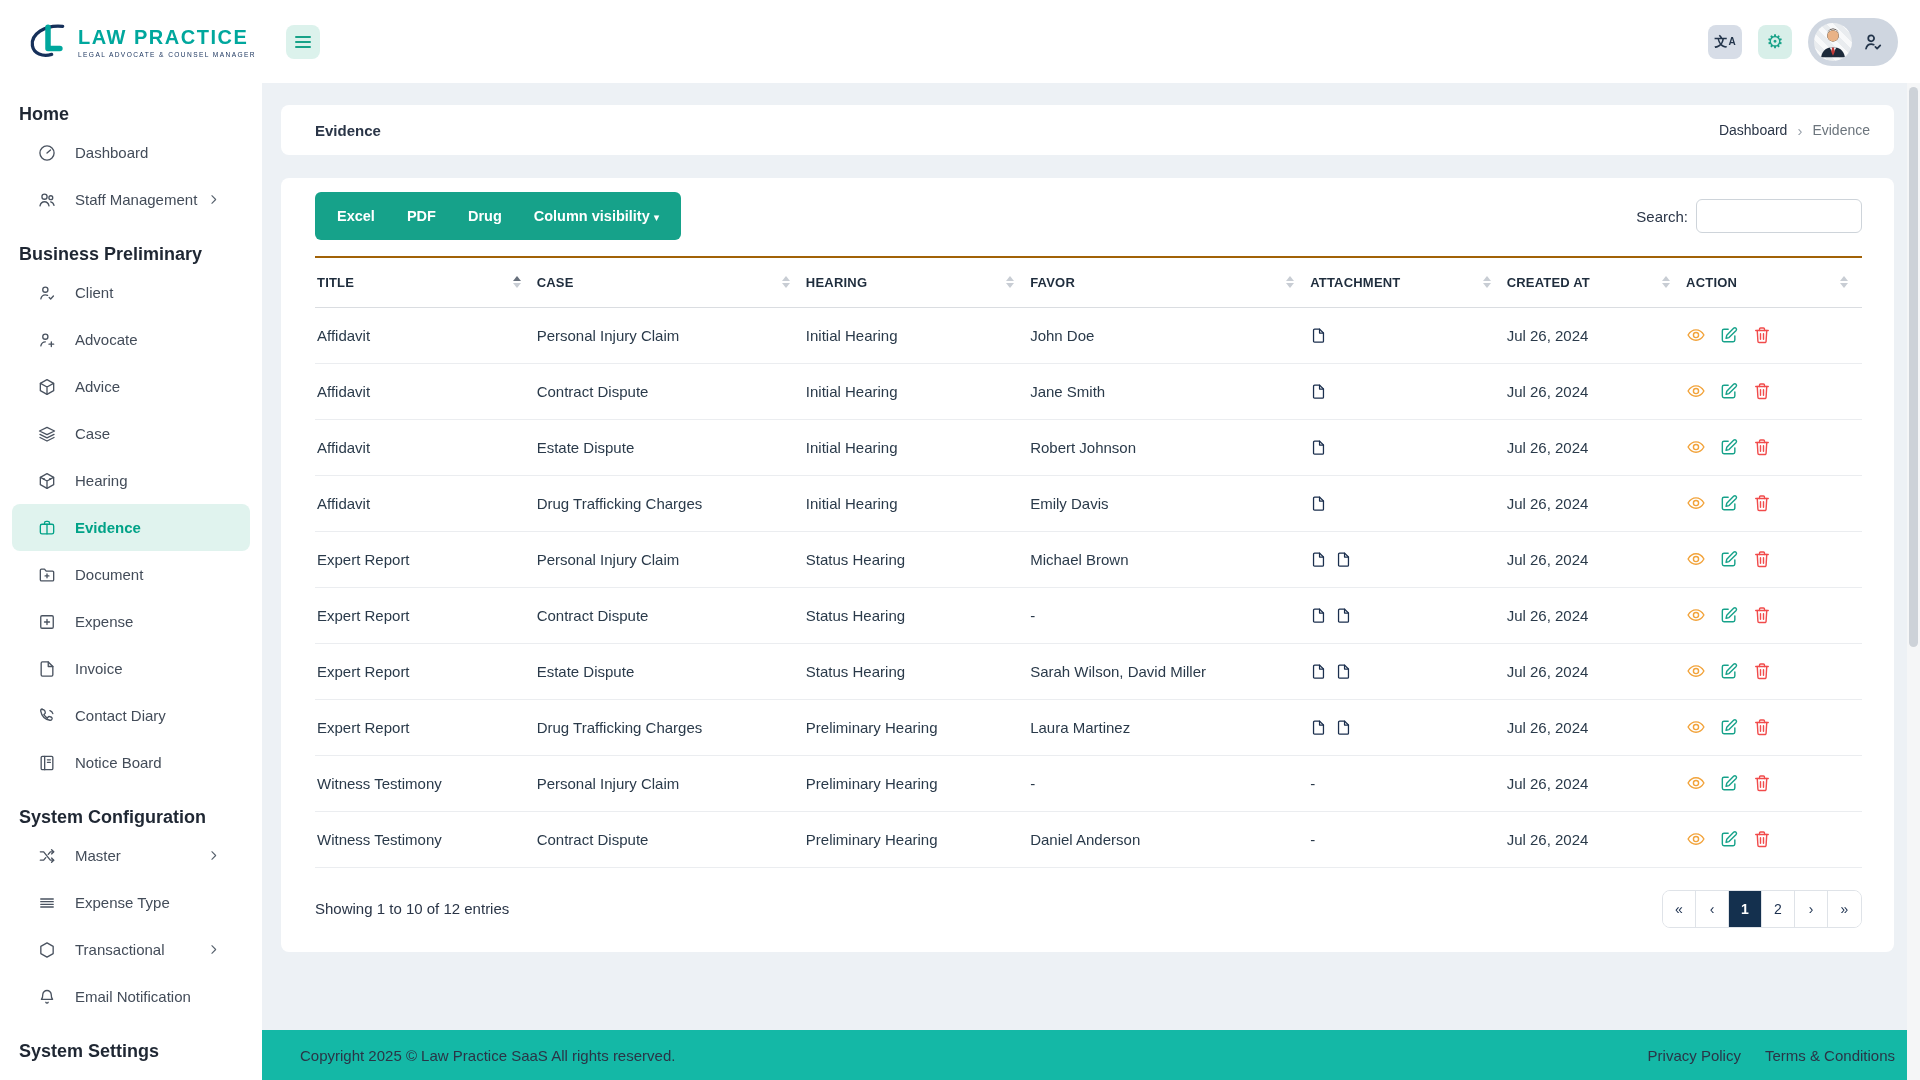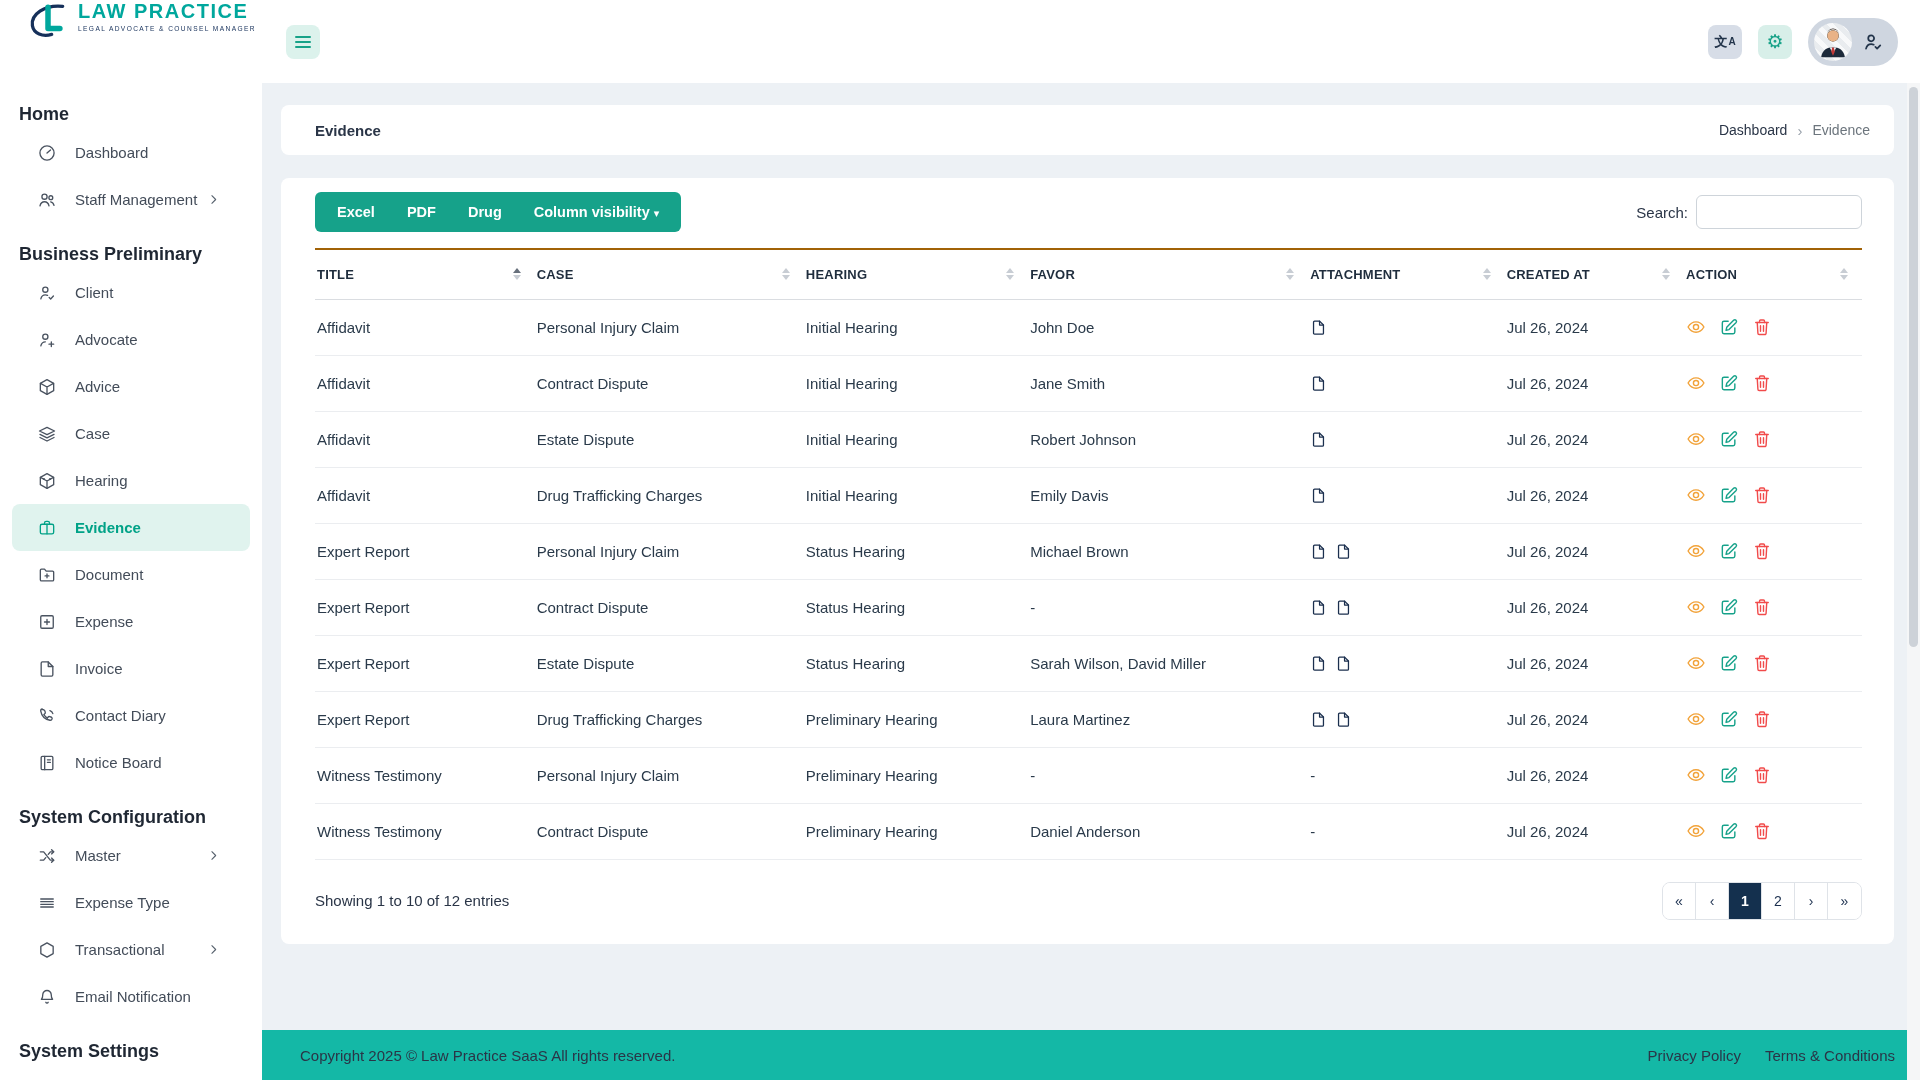--- a/index.html
+++ b/index.html
@@ -2,21 +2,21 @@
 <html><head>
 <meta charset="utf-8">
 <style>
   * { margin:0; padding:0; box-sizing:border-box; }
   html,body { width:1920px; height:1080px; overflow:hidden;
     font-family:"Liberation Sans","DejaVu Sans",sans-serif; background:#fff; color:#2a3547; }
   .app { display:flex; width:100%; height:100%; }
 
   
   .sidebar { width:262px; min-width:262px; background:#fff; height:100%; overflow:hidden; }
-  .logo-wrap { height:83px; display:flex; align-items:flex-start; padding-left:26px; cursor:pointer; }
+  .logo-wrap { height:83px; display:flex; align-items:center; padding-left:26px; cursor:pointer; }
   .logo-text { margin-left:8px; }
   .logo-name { color:#00a79d; font-weight:bold; font-size:20px; letter-spacing:1.5px; }
   .logo-tag { color:#16305a; font-size:6.6px; letter-spacing:1.4px; margin-top:2px; }
   .side-label { font-size:18px; font-weight:bold; color:#1f2733; padding-left:19px; height:30px;
     display:flex; align-items:center; margin-top:16px; }
   .side-item { height:47px; display:flex; align-items:center; padding-left:37px; color:#434c59;
     font-size:15px; cursor:pointer; position:relative; }
   .side-item .ic { width:20px; height:20px; margin-right:18px; color:#4a5360; flex:none; display:flex; }
   .side-item .chev { position:absolute; right:42px; color:#55606c; display:flex; }
   .side-item.active { margin:0 12px; padding-left:25px; background:#e0f3ee; border-radius:8px;
@@ -53,21 +53,21 @@
   .page-head { height:50px; display:flex; align-items:center; justify-content:space-between;
     padding:0 24px 0 34px; }
   .page-title { font-size:15px; font-weight:bold; color:#2a3547; }
   .breadcrumb { display:flex; align-items:center; gap:10px; font-size:14px; }
   .breadcrumb .bc-link { color:#2a3547; cursor:pointer; }
   .breadcrumb .bc-sep { color:#98a0aa; font-size:15px; }
   .breadcrumb .bc-current { color:#6c757d; }
 
   .table-card { margin-top:23px; padding:12px 32px 10px 34px; }
   .table-toolbar { display:flex; align-items:center; justify-content:space-between; margin-top:2px; }
-  .btn-group { display:flex; background:#16a28a; border-radius:6px; height:40px; align-items:center;
+  .btn-group { display:flex; background:#16a28a; border-radius:6px; height:48px; align-items:center;
     padding:0 6px; }
   .btn-group button { background:transparent; border:none; color:#fff; font-weight:bold;
     font-size:14.5px; padding:0 16px; height:100%; cursor:pointer; font-family:inherit; }
   .caret { font-size:11px; margin-left:4px; }
   .search-wrap { display:flex; align-items:center; gap:8px; }
   .search-wrap label { font-size:15px; color:#2a3547; }
   .search-wrap input { width:166px; height:34px; border:1px solid #ced4da; border-radius:6px;
     padding:0 10px; font-size:14px; outline:none; background:#fff; }
 
   table { width:100%; border-collapse:collapse; table-layout:fixed; margin-top:16px; }

